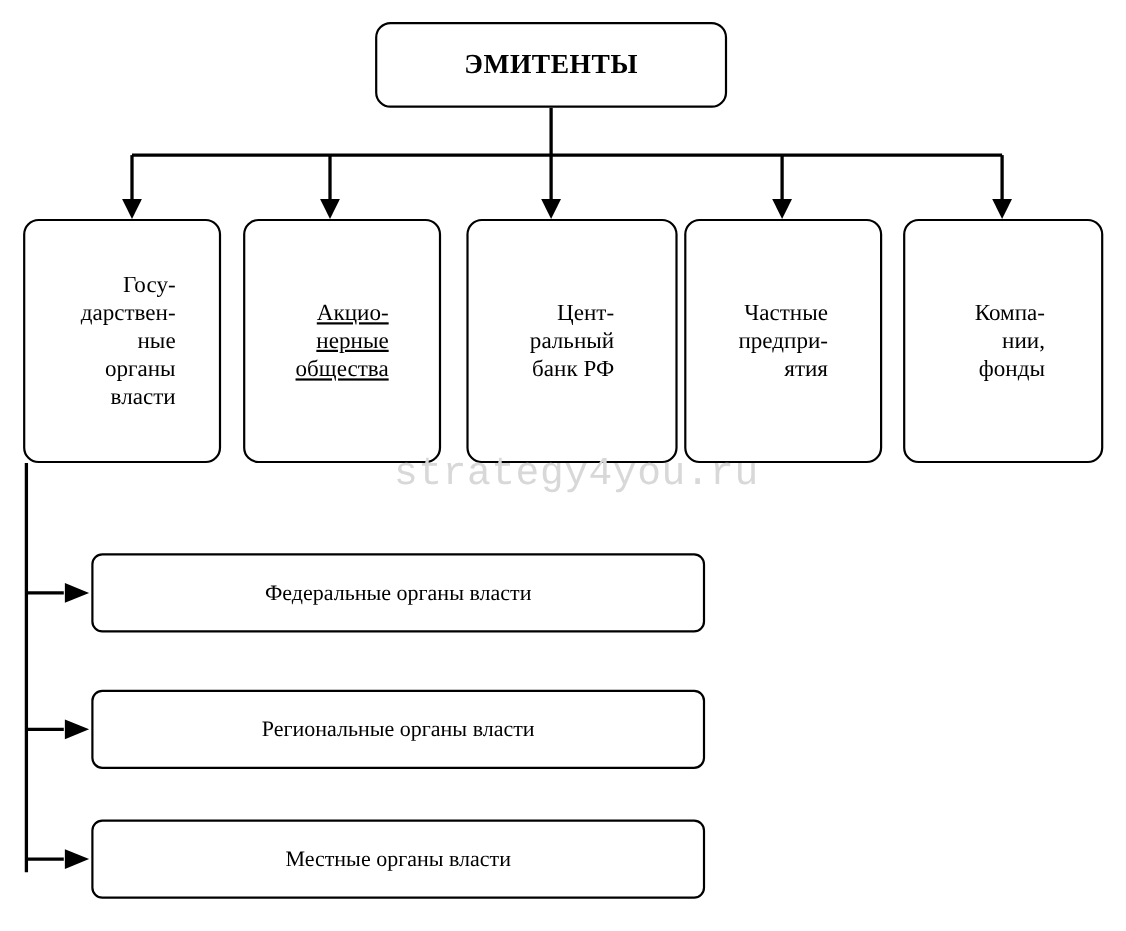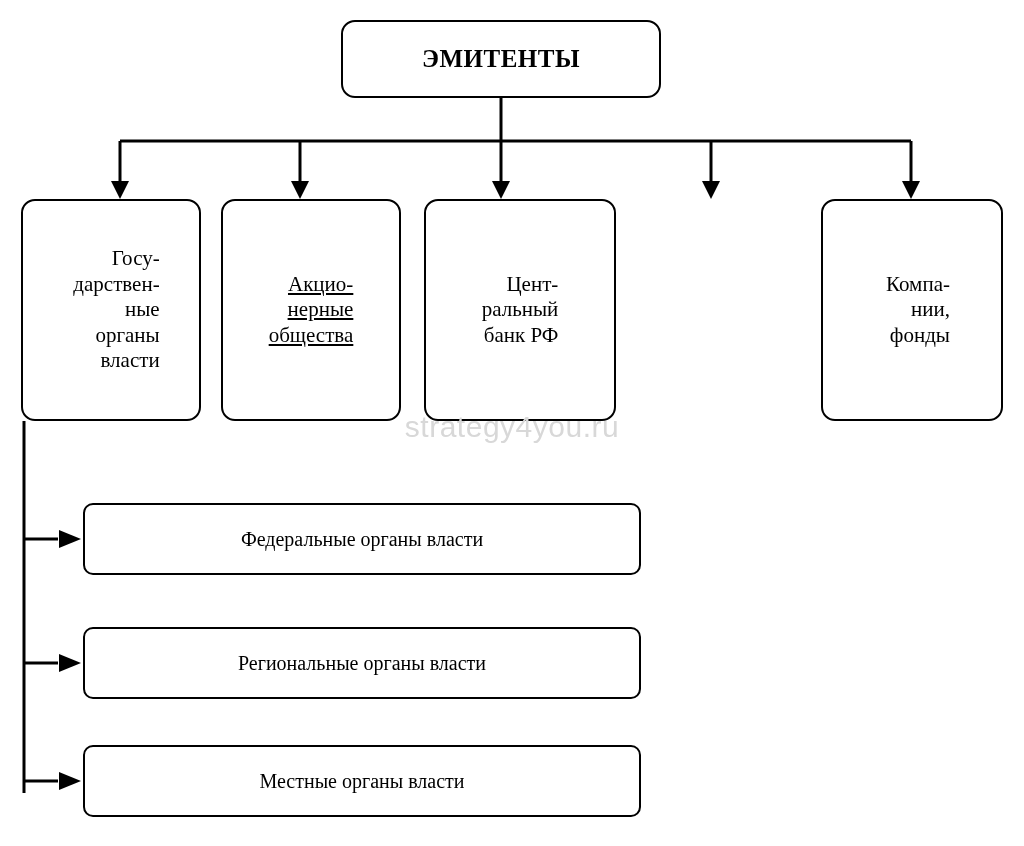--- a/index.html
+++ b/index.html
@@ -67,26 +67,26 @@
     font-size: 20px;
     left: 83px;
     width: 558px;
     height: 72px;
   }
   #node-federal  { top: 503px; }
   #node-regional { top: 627px; }
   #node-local    { top: 745px; }
   #watermark {
     position: absolute;
-    left: 307px;
+    left: 319px;
     top: 410px;
     width: 410px;
     text-align: center;
-    font-family: Liberation Sans, sans-serif;
-    font-size: 30px;
+    font-family: Liberation Mono, monospace;
+    font-size: 36px;
     color: #d8d8d8;
     letter-spacing: 0.5px;
     pointer-events: none;
     user-select: none;
   }
 </style>
 </head>
 <body>
 
 <div id="diagram">
@@ -138,20 +138,25 @@
   <div class="node level2" id="node-ao">
     <span class="label">Акцио-
 нерные
 общества</span>
   </div>
   <div class="node level2" id="node-cb">
     <span class="label">Цент-
 ральный
 банк РФ</span>
   </div>
+  <div class="node level2" id="node-priv">
+    <span class="label">Частные
+предпри-
+ятия</span>
+  </div>
   <div class="node level2" id="node-comp">
     <span class="label">Компа-
 нии,
 фонды</span>
   </div>
 
   <div class="node level3" id="node-federal">
     <span class="label">Федеральные органы власти</span>
   </div>
   <div class="node level3" id="node-local">

